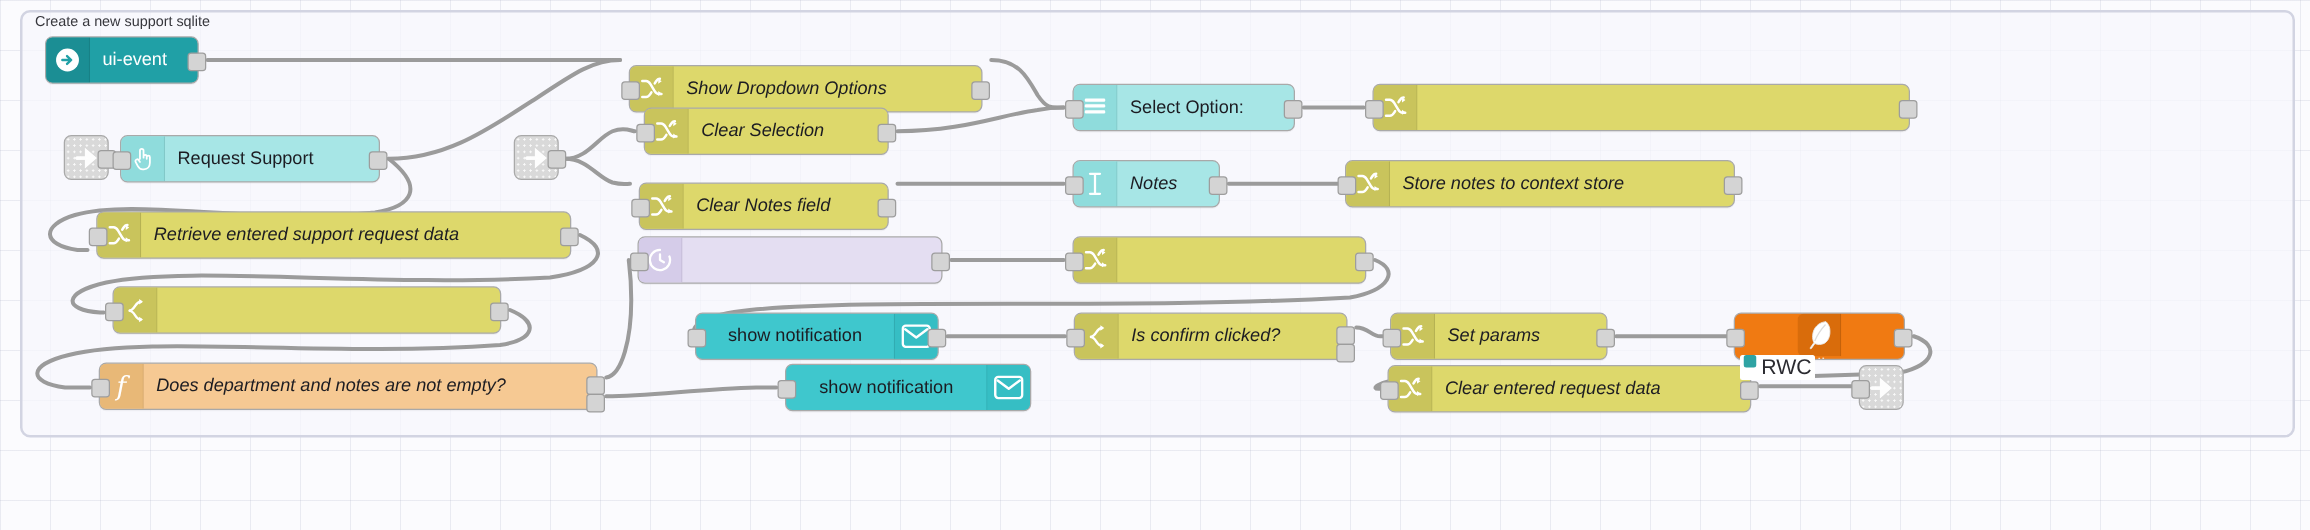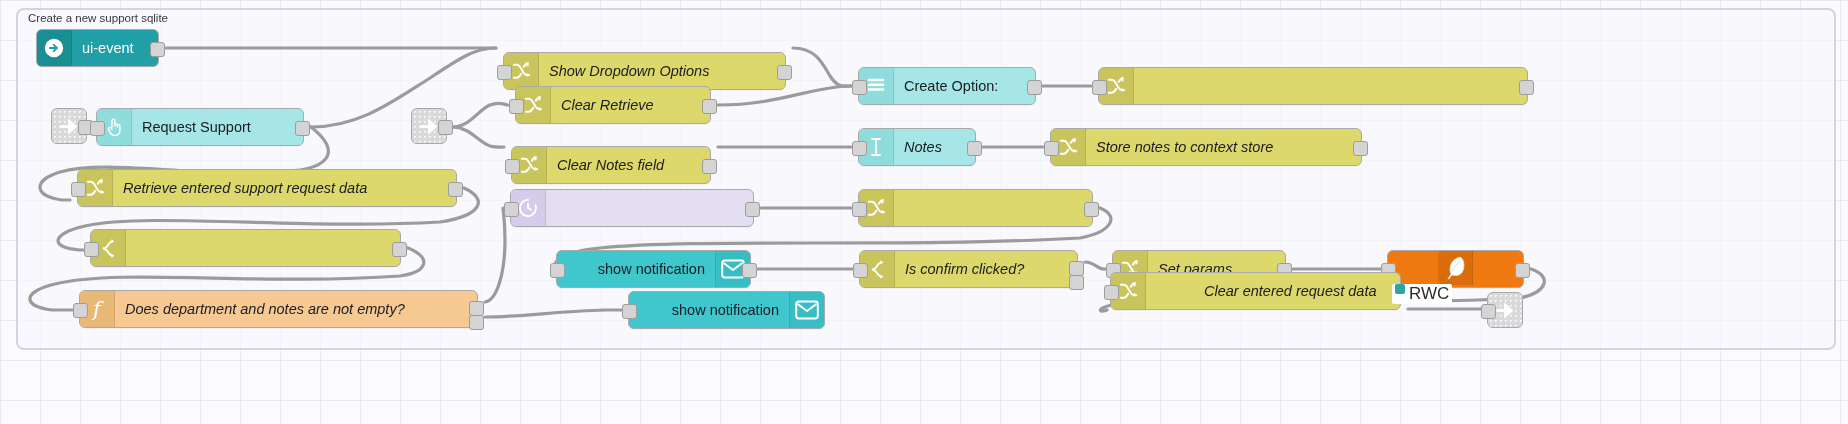--- a/index.html
+++ b/index.html
@@ -46,21 +46,21 @@
   .node .icon-box.right{
     border-top-left-radius:0;border-bottom-left-radius:0;
     border-top-right-radius:5px;border-bottom-right-radius:5px;
     border-right:none;border-left:1px solid rgba(0,0,0,.09);
   }
   .node .label{
     flex:1;padding:0 10px;font-size:14.5px;color:#1c1c22;white-space:nowrap;
     overflow:hidden;text-overflow:ellipsis;
   }
   .node .label.italic{font-style:italic;}
-  .node .label.center{text-align:right;}
+  .node .label.center{text-align:center;}
 
   
   .port{
     position:absolute;width:13px;height:13px;border-radius:3px;
     background:#d4d4d4;border:1px solid #9d9d9d;top:50%;margin-top:-6.5px;
   }
   .port.in{left:-7px;}
   .port.out{right:-7px;}
   .port.out2a{right:-7px;top:10px;margin-top:0;}
   .port.out2b{right:-7px;top:24px;margin-top:0;}
@@ -196,21 +196,21 @@
         <div class="icon-box" style="background: rgb(201, 196, 92);">
           <svg class="gl" width="23" height="23" viewBox="0 0 24 24">
             <path d="M4 5h3.2c1.6 0 2.6 1 3.6 2.6l3.4 5.6c1 1.6 2 2.6 3.6 2.6H20" fill="none" stroke="#ffffff" stroke-width="2.1" stroke-linecap="round"></path>
             <path d="M4 18.4h3.2c1.6 0 2.6-1 3.6-2.6l.8-1.3" fill="none" stroke="#ffffff" stroke-width="2.1" stroke-linecap="round"></path>
             <path d="M14.6 5.6l.8-1.3c1-1.6 2-2.6 3.6-2.6" fill="none" stroke="#ffffff" stroke-width="0"></path>
             <path d="M17.3 3.1l2.9 2.1-2.9 2.1z" fill="#ffffff"></path>
             <path d="M17.3 13.4l2.9 2.1-2.9 2.1z" fill="#ffffff"></path>
             <path d="M14.4 7l1-1.6c.9-1.5 1.9-2.3 3.3-2.3" fill="none" stroke="#ffffff" stroke-width="2.1" stroke-linecap="round"></path>
           </svg>
         </div>
-        <div class="label italic">Clear Retrieve</div>
+        <div class="label italic">Clear Selection</div>
         <div class="port in"></div>
         <div class="port out"></div>
       </div>
       <div class="node" style="left: 511px; top: 146px; width: 200px; background: rgb(221, 216, 107);">
         <div class="icon-box" style="background: rgb(201, 196, 92);">
           <svg class="gl" width="23" height="23" viewBox="0 0 24 24">
             <path d="M4 5h3.2c1.6 0 2.6 1 3.6 2.6l3.4 5.6c1 1.6 2 2.6 3.6 2.6H20" fill="none" stroke="#ffffff" stroke-width="2.1" stroke-linecap="round"></path>
             <path d="M4 18.4h3.2c1.6 0 2.6-1 3.6-2.6l.8-1.3" fill="none" stroke="#ffffff" stroke-width="2.1" stroke-linecap="round"></path>
             <path d="M14.6 5.6l.8-1.3c1-1.6 2-2.6 3.6-2.6" fill="none" stroke="#ffffff" stroke-width="0"></path>
             <path d="M17.3 3.1l2.9 2.1-2.9 2.1z" fill="#ffffff"></path>
@@ -223,21 +223,21 @@
         <div class="port out"></div>
       </div>
       <div class="node" style="left: 858px; top: 67px; width: 178px; background: rgb(167, 230, 230);">
         <div class="icon-box" style="background: rgb(143, 220, 220);">
           <svg class="gl" width="22" height="20" viewBox="0 0 24 22">
             <rect x="3" y="3" width="18" height="2.9" rx="1.1" fill="#ffffff"></rect>
             <rect x="3" y="8.2" width="18" height="2.9" rx="1.1" fill="#ffffff"></rect>
             <rect x="3" y="13.4" width="18" height="2.9" rx="1.1" fill="#ffffff"></rect>
           </svg>
         </div>
-        <div class="label">Create Option:</div>
+        <div class="label">Select Option:</div>
         <div class="port in"></div>
         <div class="port out"></div>
       </div>
       <div class="node" style="left: 858px; top: 128px; width: 118px; background: rgb(167, 230, 230); justify-content: space-between;">
         <div class="icon-box" style="background: rgb(143, 220, 220);">
           <svg class="gl" width="16" height="22" viewBox="0 0 16 22">
             <path d="M4 3h8M4 19h8M8 3v16" fill="none" stroke="#ffffff" stroke-width="1.8" stroke-linecap="round"></path>
           </svg>
         </div>
         <div class="label italic">Notes</div>
@@ -251,21 +251,21 @@
             <path d="M4 18.4h3.2c1.6 0 2.6-1 3.6-2.6l.8-1.3" fill="none" stroke="#ffffff" stroke-width="2.1" stroke-linecap="round"></path>
             <path d="M14.6 5.6l.8-1.3c1-1.6 2-2.6 3.6-2.6" fill="none" stroke="#ffffff" stroke-width="0"></path>
             <path d="M17.3 3.1l2.9 2.1-2.9 2.1z" fill="#ffffff"></path>
             <path d="M17.3 13.4l2.9 2.1-2.9 2.1z" fill="#ffffff"></path>
             <path d="M14.4 7l1-1.6c.9-1.5 1.9-2.3 3.3-2.3" fill="none" stroke="#ffffff" stroke-width="2.1" stroke-linecap="round"></path>
           </svg>
         </div>
         <div class="port in"></div>
         <div class="port out"></div>
       </div>
-      <div class="node" style="left: 1050px; top: 128px; width: 312px; background: rgb(221, 216, 107);">
+      <div class="node" style="left: 1076px; top: 128px; width: 312px; background: rgb(221, 216, 107);">
         <div class="icon-box" style="background: rgb(201, 196, 92);">
           <svg class="gl" width="23" height="23" viewBox="0 0 24 24">
             <path d="M4 5h3.2c1.6 0 2.6 1 3.6 2.6l3.4 5.6c1 1.6 2 2.6 3.6 2.6H20" fill="none" stroke="#ffffff" stroke-width="2.1" stroke-linecap="round"></path>
             <path d="M4 18.4h3.2c1.6 0 2.6-1 3.6-2.6l.8-1.3" fill="none" stroke="#ffffff" stroke-width="2.1" stroke-linecap="round"></path>
             <path d="M14.6 5.6l.8-1.3c1-1.6 2-2.6 3.6-2.6" fill="none" stroke="#ffffff" stroke-width="0"></path>
             <path d="M17.3 3.1l2.9 2.1-2.9 2.1z" fill="#ffffff"></path>
             <path d="M17.3 13.4l2.9 2.1-2.9 2.1z" fill="#ffffff"></path>
             <path d="M14.4 7l1-1.6c.9-1.5 1.9-2.3 3.3-2.3" fill="none" stroke="#ffffff" stroke-width="2.1" stroke-linecap="round"></path>
           </svg>
         </div>
@@ -389,21 +389,21 @@
       <div class="node" style="left: 628px; top: 291px; width: 197px; background: rgb(63, 199, 205);">
         <div class="label center">show notification</div>
         <div class="icon-box right" style="background: rgb(54, 190, 196);">
           <svg class="gl" width="24" height="20" viewBox="0 0 26 21">
             <rect x="1.3" y="1.3" width="23.4" height="18.4" rx="2.6" fill="none" stroke="#ffffff" stroke-width="2.1"></rect>
             <path d="M3.4 4.4L13 11.6 22.6 4.4" fill="none" stroke="#ffffff" stroke-width="2.1" stroke-linecap="round" stroke-linejoin="round"></path>
           </svg>
         </div>
         <div class="port in"></div>
       </div>
-      <div class="node" style="left: 1110px; top: 272px; width: 291px; background: rgb(221, 216, 107); gap: 48px;">
+      <div class="node" style="left: 1110px; top: 292px; width: 291px; background: rgb(221, 216, 107);">
         <div class="icon-box" style="background: rgb(201, 196, 92);">
           <svg class="gl" width="23" height="23" viewBox="0 0 24 24">
             <path d="M4 5h3.2c1.6 0 2.6 1 3.6 2.6l3.4 5.6c1 1.6 2 2.6 3.6 2.6H20" fill="none" stroke="#ffffff" stroke-width="2.1" stroke-linecap="round"></path>
             <path d="M4 18.4h3.2c1.6 0 2.6-1 3.6-2.6l.8-1.3" fill="none" stroke="#ffffff" stroke-width="2.1" stroke-linecap="round"></path>
             <path d="M14.6 5.6l.8-1.3c1-1.6 2-2.6 3.6-2.6" fill="none" stroke="#ffffff" stroke-width="0"></path>
             <path d="M17.3 3.1l2.9 2.1-2.9 2.1z" fill="#ffffff"></path>
             <path d="M17.3 13.4l2.9 2.1-2.9 2.1z" fill="#ffffff"></path>
             <path d="M14.4 7l1-1.6c.9-1.5 1.9-2.3 3.3-2.3" fill="none" stroke="#ffffff" stroke-width="2.1" stroke-linecap="round"></path>
           </svg>
         </div>

